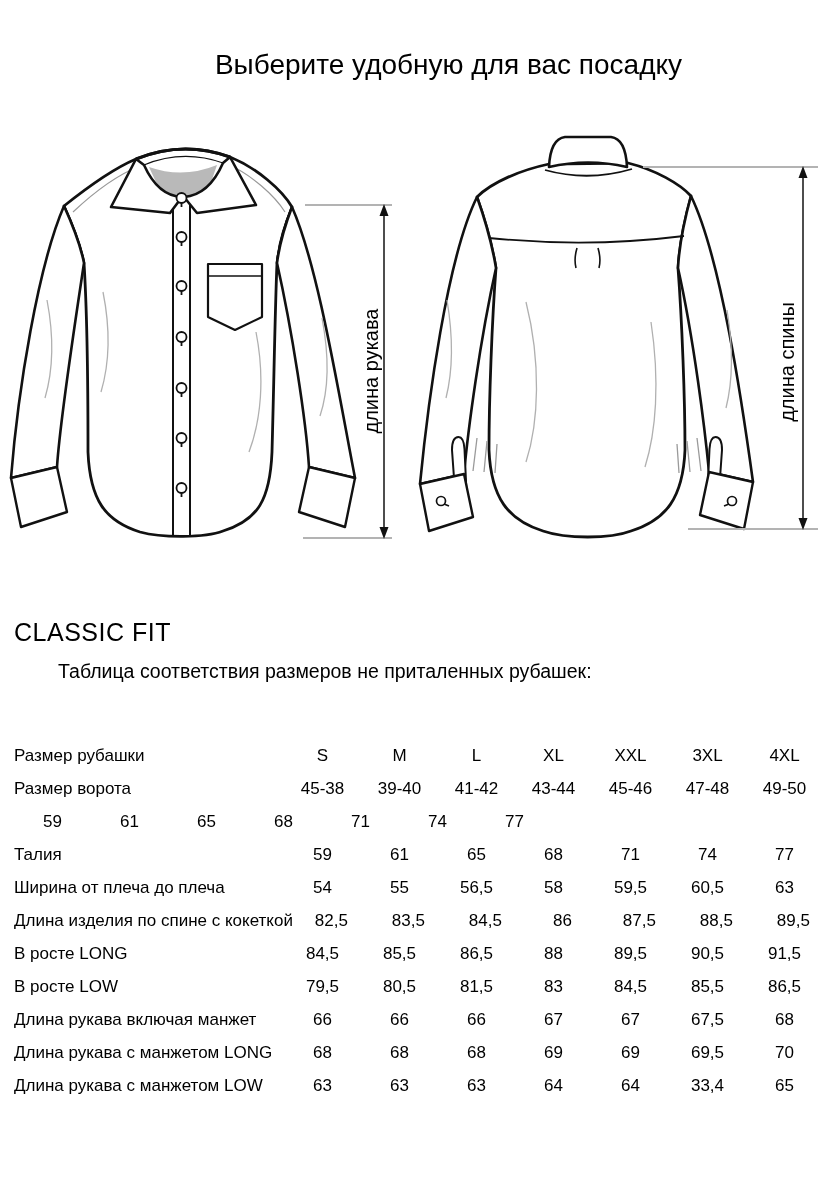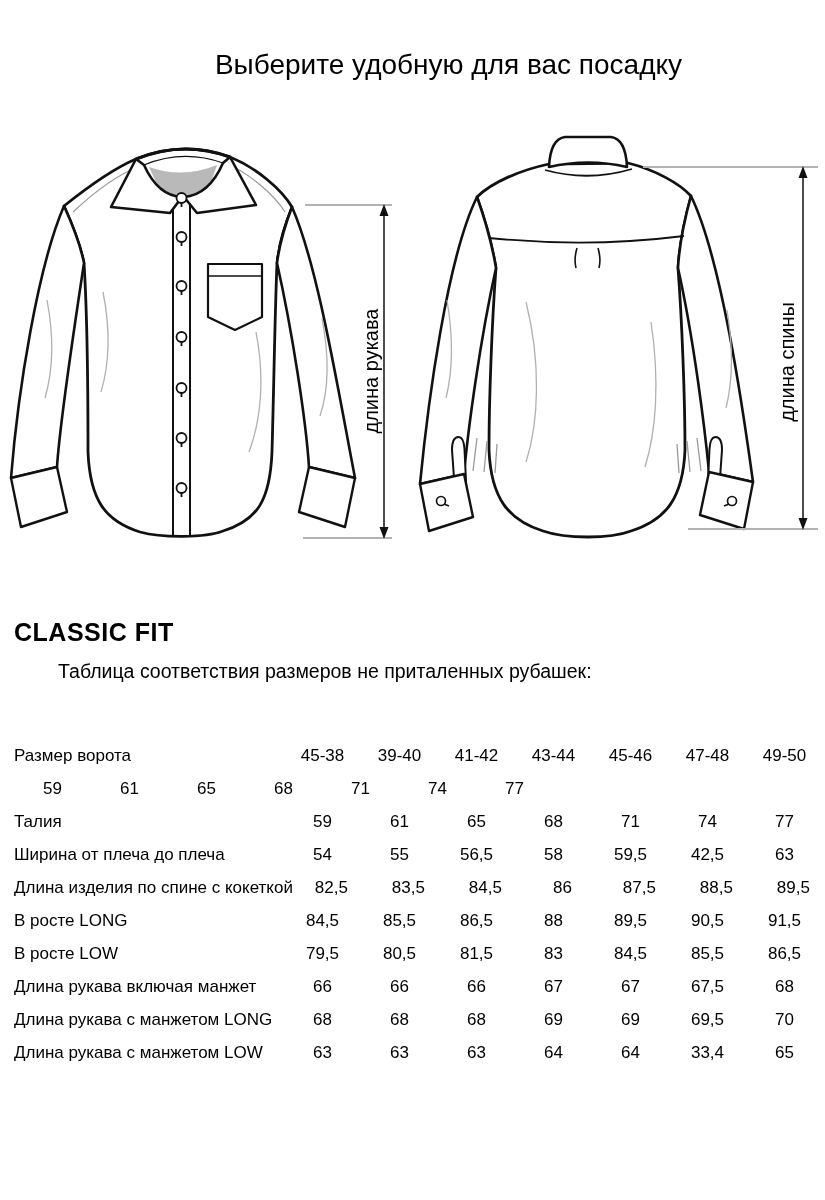--- a/index.html
+++ b/index.html
@@ -6,21 +6,21 @@
   .page{
     position:relative;width:825px;height:1200px;background:#fff;
     font-family:"Liberation Sans",sans-serif;color:#000;overflow:hidden;
   }
   .title{
     position:absolute;top:49px;left:0;width:825px;text-align:center;
     font-size:28px;line-height:32px;white-space:nowrap;padding-left:36px;
   }
   .drawings{position:absolute;top:120px;left:0;}
   .heading{
-    position:absolute;top:618px;left:14px;font-size:25px;font-weight:bold;
+    position:absolute;top:618px;left:14px;font-size:25px;font-weight:normal;
     letter-spacing:0.5px;white-space:nowrap;
   }
   .subtitle{
     position:absolute;top:660px;left:14px;font-size:19.5px;white-space:nowrap;margin-left:44px;
   }
   .size-table{position:absolute;top:739px;left:14px;width:809px;}
   .trow{display:flex;height:33px;align-items:center;}
   .lab{flex:0 0 270px;font-size:17px;white-space:nowrap;}
   .c{flex:0 0 77px;font-size:17px;text-align:center;white-space:nowrap;}
   svg text{font-family:"Liberation Sans",sans-serif;}
@@ -151,20 +151,30 @@
         <text x="787" y="369" text-anchor="middle" font-size="20" fill="#000" transform="rotate(-90 787 362)">длина спины</text>
       </g>
     </g>
   </svg>
 
   <div class="heading">CLASSIC FIT</div>
   <div class="subtitle">Таблица соответствия размеров не приталенных рубашек:</div>
 
   <div class="size-table">
 
+    <div class="trow">
+      <div class="lab">Размер рубашки</div>
+      <div class="c">S</div>
+      <div class="c">M</div>
+      <div class="c">L</div>
+      <div class="c">XL</div>
+      <div class="c">XXL</div>
+      <div class="c">3XL</div>
+      <div class="c">4XL</div>
+    </div>
 
     <div class="trow">
       <div class="lab">Размер ворота</div>
       <div class="c">45-38</div>
       <div class="c">39-40</div>
       <div class="c">41-42</div>
       <div class="c">43-44</div>
       <div class="c">45-46</div>
       <div class="c">47-48</div>
       <div class="c">49-50</div>
@@ -191,21 +201,21 @@
       <div class="c">77</div>
     </div>
 
     <div class="trow">
       <div class="lab">Ширина от плеча до плеча</div>
       <div class="c">54</div>
       <div class="c">55</div>
       <div class="c">56,5</div>
       <div class="c">58</div>
       <div class="c">59,5</div>
-      <div class="c">42,5</div>
+      <div class="c">60,5</div>
       <div class="c">63</div>
     </div>
 
     <div class="trow">
       <div class="lab">Длина изделия по спине с кокеткой</div>
       <div class="c">82,5</div>
       <div class="c">83,5</div>
       <div class="c">84,5</div>
       <div class="c">86</div>
       <div class="c">87,5</div>

